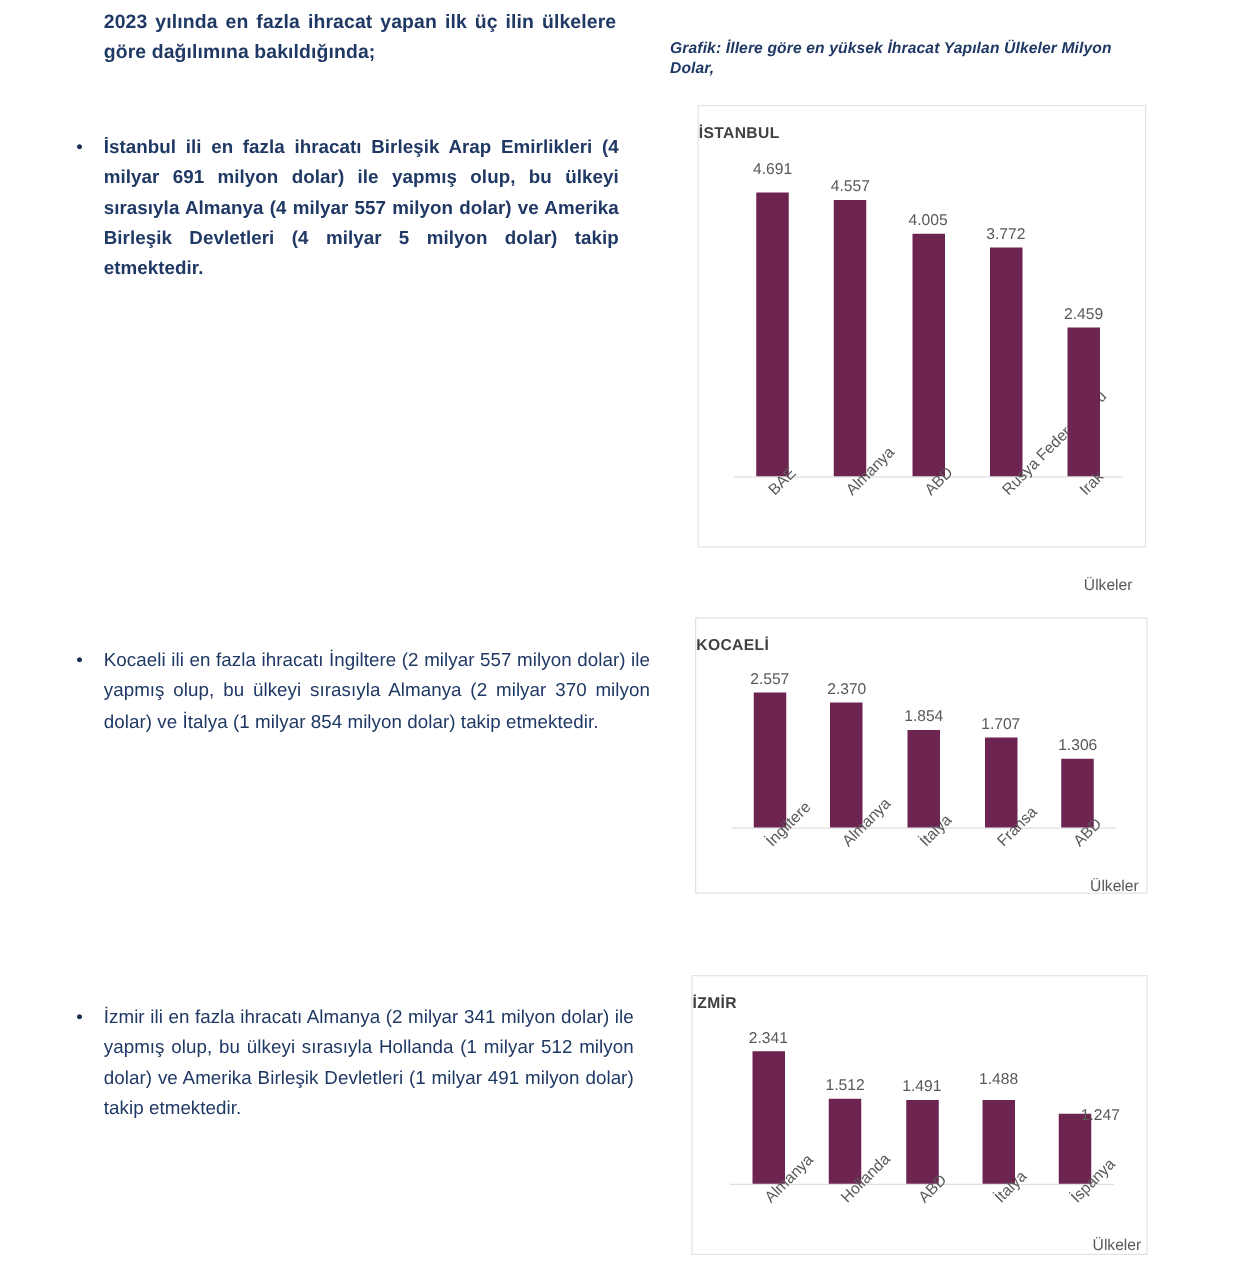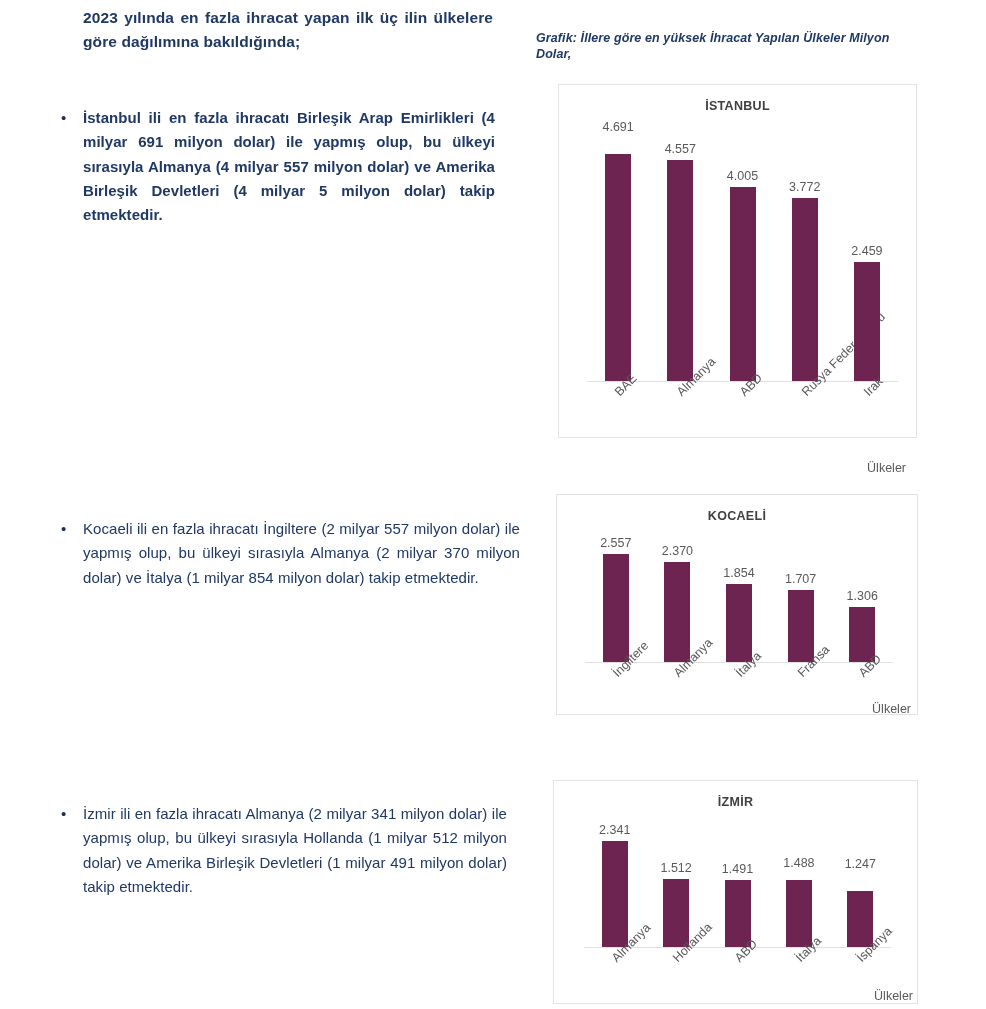--- a/index.html
+++ b/index.html
@@ -93,21 +93,20 @@
   }
   #chart-istanbul { left: 558px; top: 84px;  width: 359px; height: 354px; }
   #chart-kocaeli  { left: 556px; top: 494px; width: 362px; height: 221px; }
   #chart-izmir    { left: 553px; top: 780px; width: 365px; height: 224px; }
 
   .chart-title {
     position: absolute;
     top: 14px;
     left: 0;
     width: 100%;
-    text-align: center;
     font-size: 12.5px;
     font-weight: bold;
     color: #404040;
     letter-spacing: 0.3px;
   }
 
   .plot {
     position: absolute;
     left: 0;
     right: 0;
@@ -185,21 +184,21 @@
     <div class="bullet-dot">•</div>
     <div class="bullet-text">İzmir ili en fazla ihracatı Almanya (2 milyar 341 milyon dolar) ile yapmış olup, bu ülkeyi sırasıyla Hollanda (1 milyar 512 milyon dolar) ve Amerika Birleşik Devletleri (1 milyar 491 milyon dolar) takip etmektedir.</div>
   </div>
 
   <div class="chart-frame" id="chart-istanbul">
     <div class="chart-title">İSTANBUL</div>
     <div class="plot">
       <div class="baseline"></div>
     <div class="bar-col" style="left: 59.1px; height: 252px;">
           <div class="bar" style="height: 227px; background: rgb(110, 36, 80);"></div>
-          <div class="bar-label" style="bottom: 247px;">4.691</div>
+          <div class="bar-label" style="bottom: 239px;">4.691</div>
         </div>
         <div class="cat-label" style="left: 53.1px; top: 260px;">BAE</div>
         <div class="bar-col" style="left: 121.3px; height: 252px;">
           <div class="bar" style="height: 221px; background: rgb(110, 36, 80);"></div>
           <div class="bar-label" style="bottom: 225px;">4.557</div>
         </div>
         <div class="cat-label" style="left: 115.3px; top: 260px;">Almanya</div>
         <div class="bar-col" style="left: 183.5px; height: 252px;">
           <div class="bar" style="height: 194px; background: rgb(110, 36, 80);"></div>
           <div class="bar-label" style="bottom: 198px;">4.005</div>
@@ -271,20 +270,20 @@
           <div class="bar-label" style="bottom: 71px;">1.491</div>
         </div>
         <div class="cat-label" style="left: 177.5px; top: 132px;">ABD</div>
         <div class="bar-col" style="left: 244.9px; height: 124px;">
           <div class="bar" style="height: 67px; background: rgb(110, 36, 80);"></div>
           <div class="bar-label" style="bottom: 77px;">1.488</div>
         </div>
         <div class="cat-label" style="left: 238.9px; top: 132px;">İtalya</div>
         <div class="bar-col" style="left: 306.3px; height: 124px;">
           <div class="bar" style="height: 56px; background: rgb(110, 36, 80);"></div>
-          <div class="bar-label" style="bottom: 76px;">1.247</div>
+          <div class="bar-label" style="bottom: 48px; margin-left: 20px;">1.247</div>
         </div>
         <div class="cat-label" style="left: 300.3px; top: 132px;">İspanya</div>
         <div class="axis-title" style="right: 4px; top: 166px;">Ülkeler</div>
       </div>
   </div>
 
 </div>
 
 </body></html>

